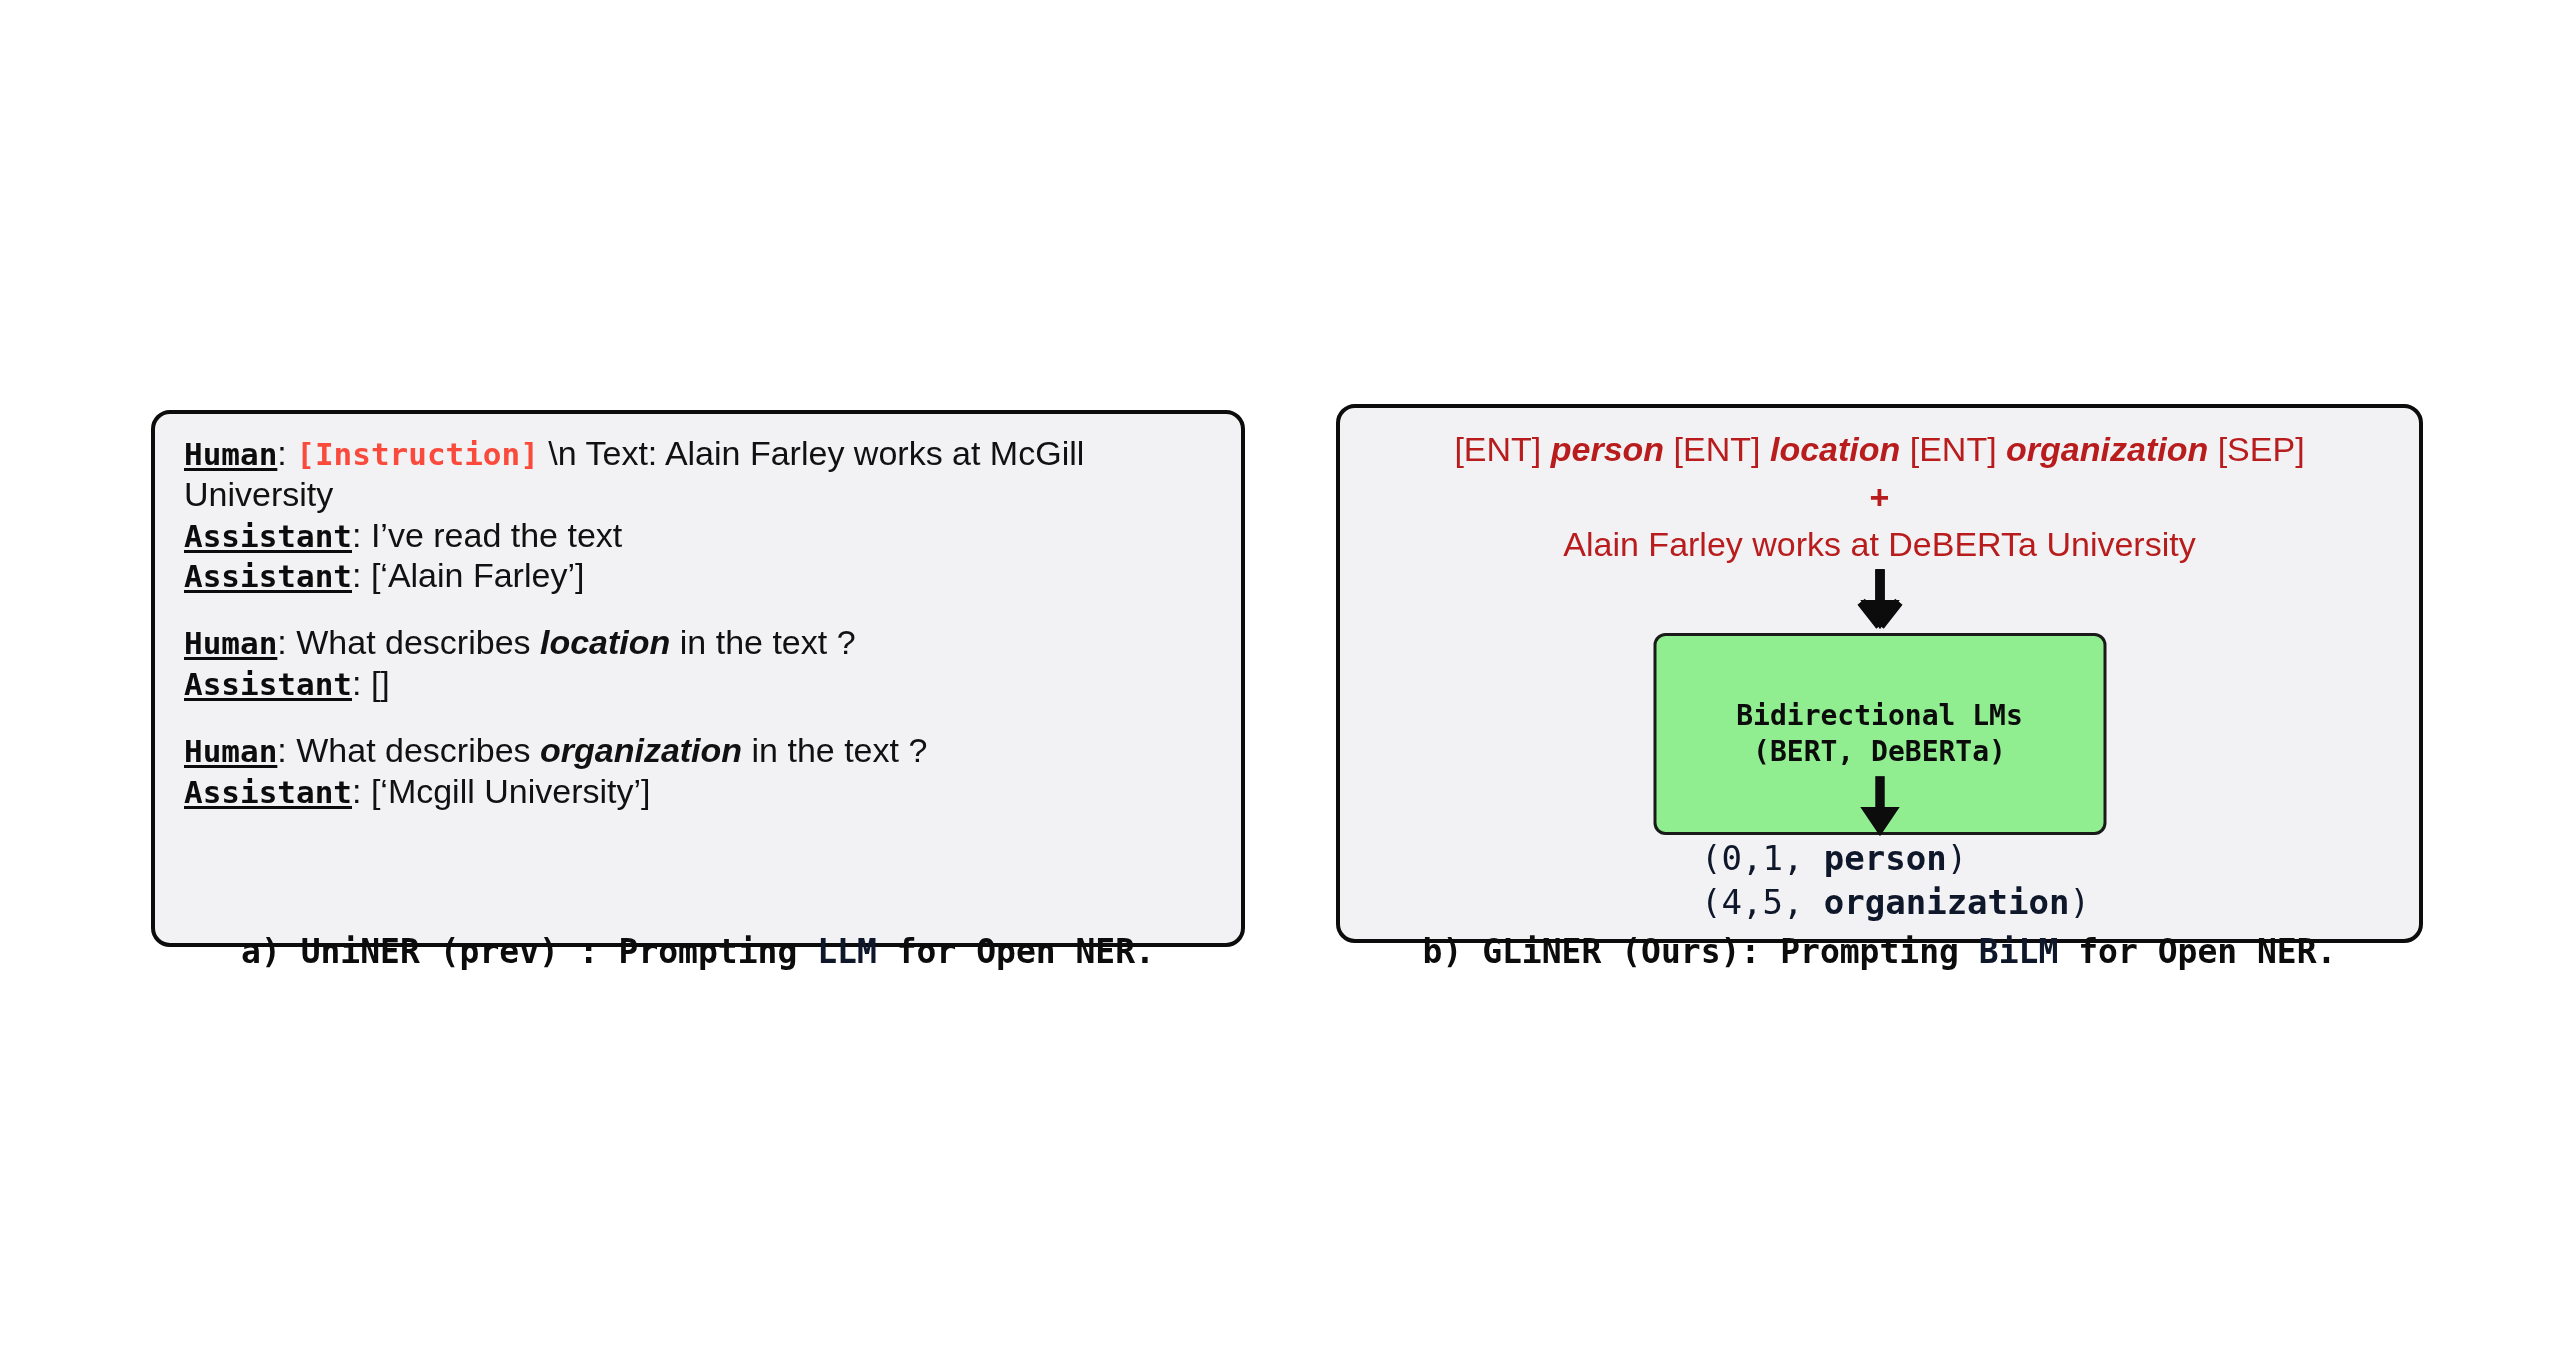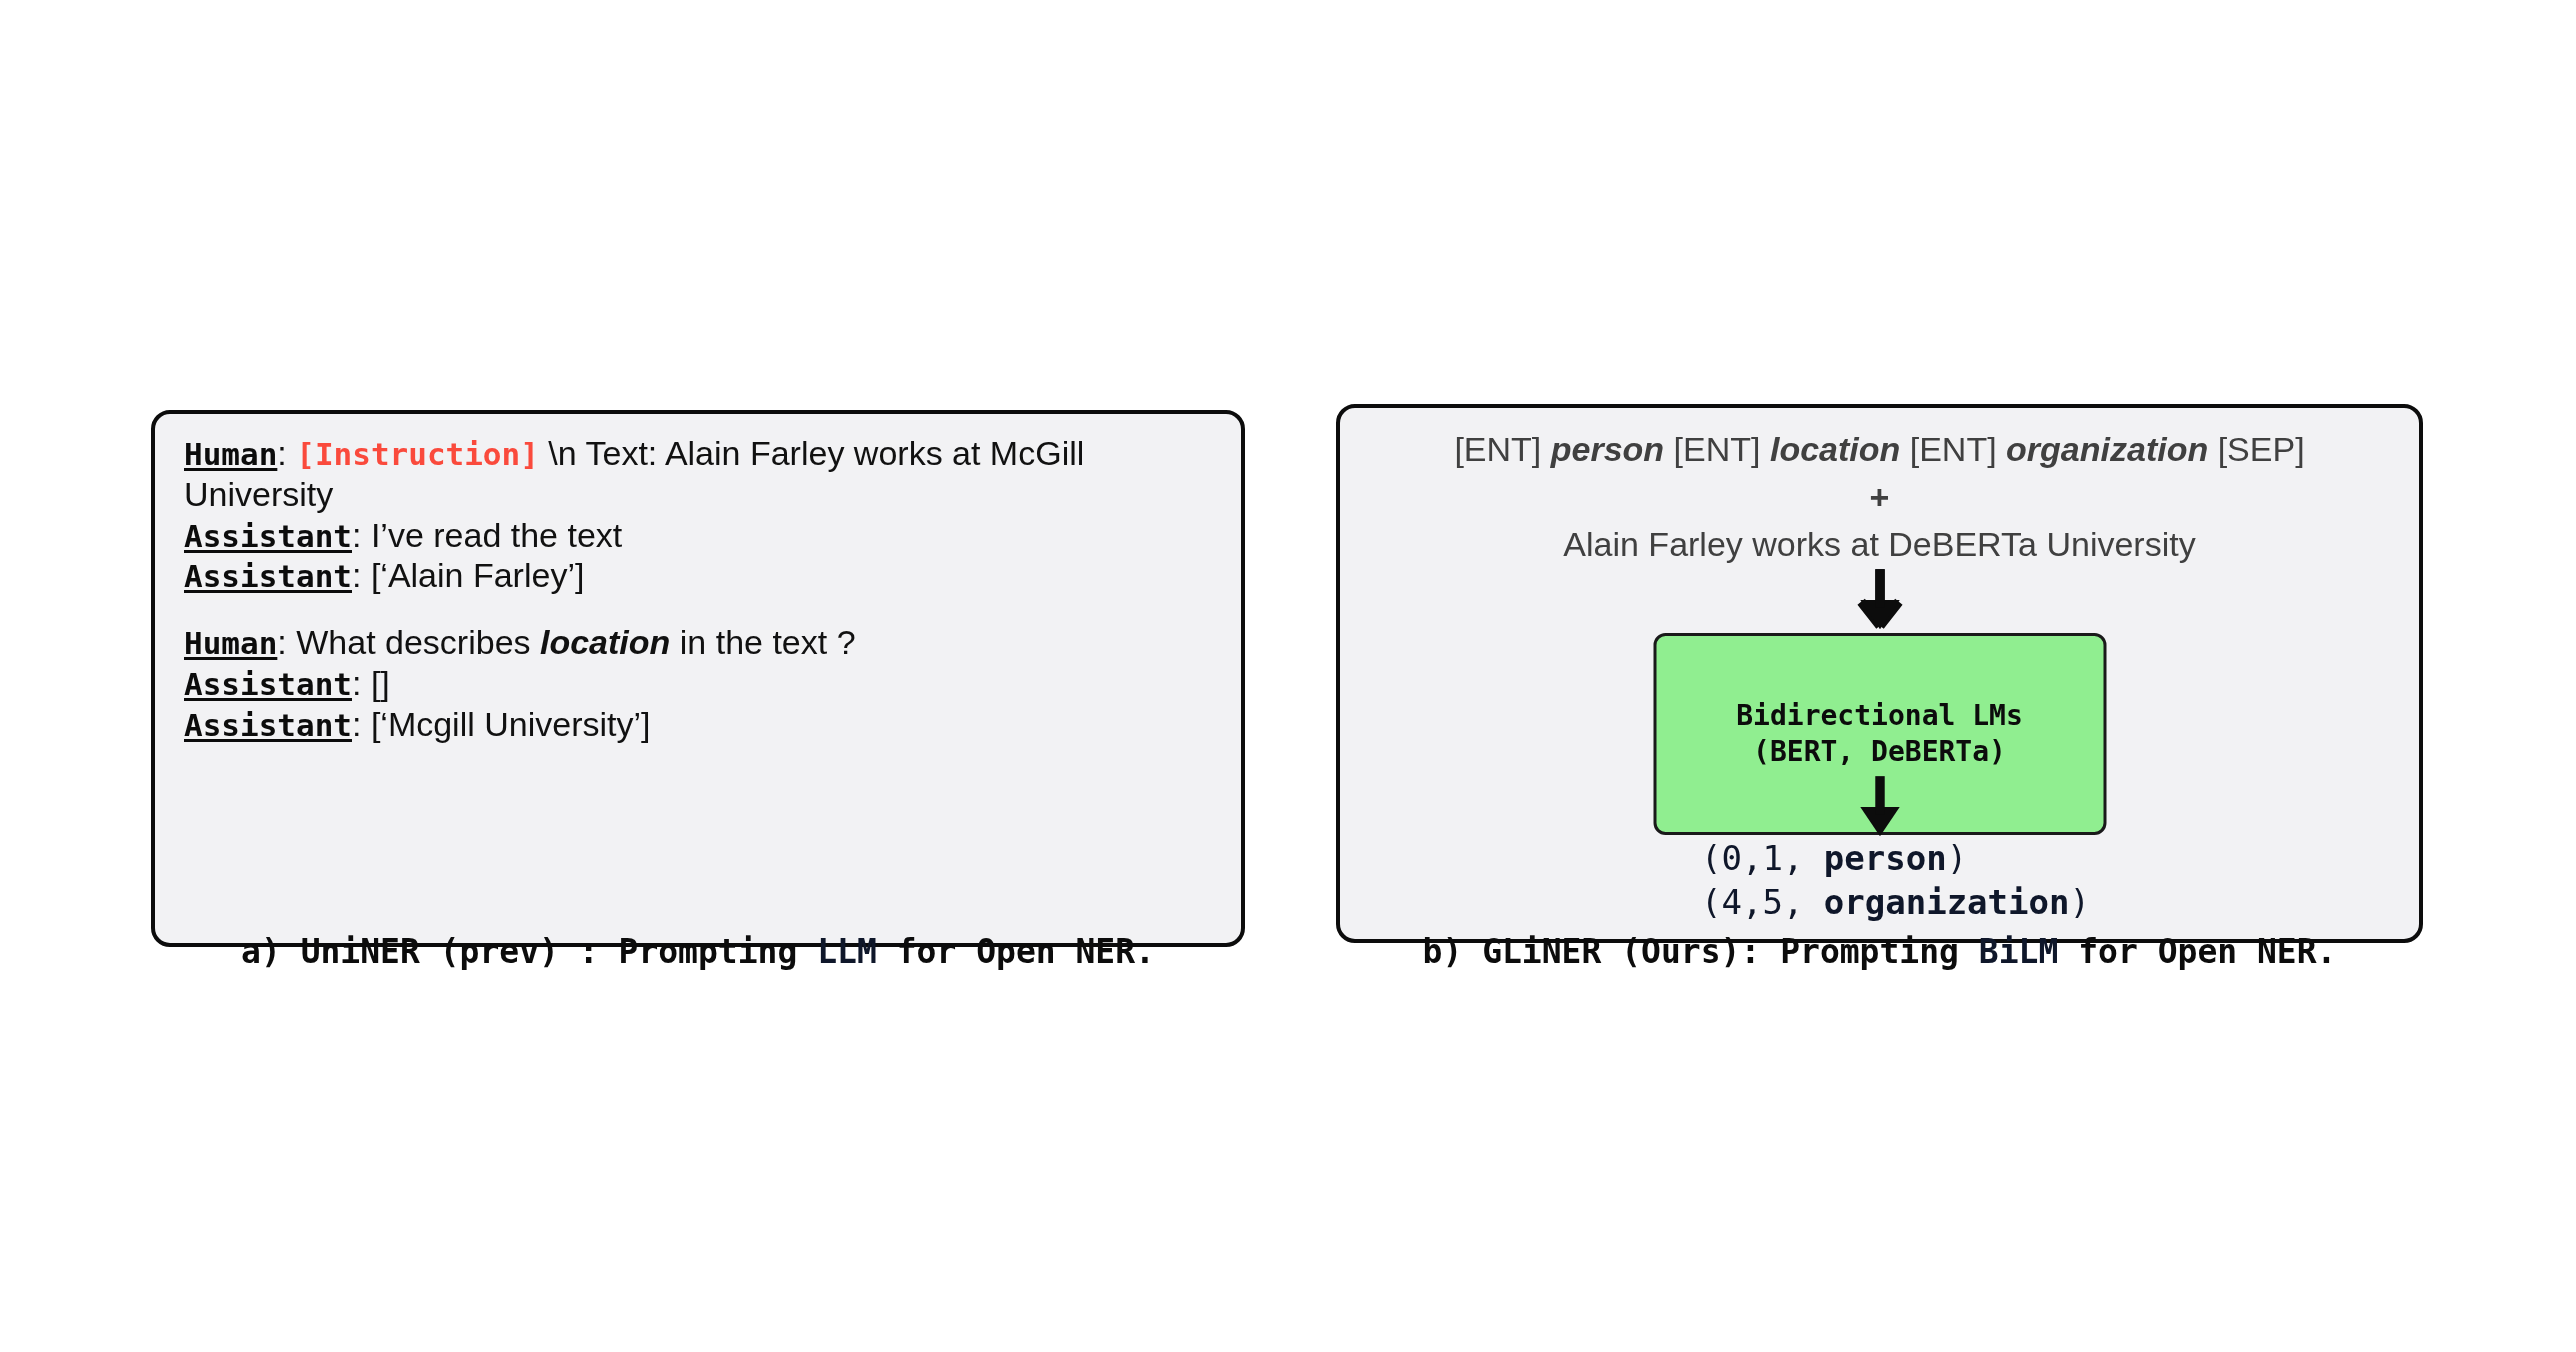--- a/index.html
+++ b/index.html
@@ -124,21 +124,21 @@
     left: 0;
     top: 0;
     width: 100%;
     height: 100%;
   }
   .flow-line {
     position: absolute;
     width: 100%;
     text-align: center;
     font-size: 34px;
-    color: #404040;
+    color: #b91c1c;
     white-space: nowrap;
   }
   #prompt-line {
     top: 22px;
   }
   #plus-sign {
     top: 70px;
     font-weight: bold;
     font-size: 34px;
   }
@@ -234,20 +234,23 @@
       </div>
 
       <div class="turn gap">
         <span class="role">Human</span><span class="colon">:</span><span class="msg"> What describes </span><span class="msg ent-ital">location</span><span class="msg"> in the text ?</span>
       </div>
 
       <div class="turn">
         <span class="role">Assistant</span><span class="colon">:</span><span class="msg"> []</span>
       </div>
 
+      <div class="turn gap">
+        <span class="role">Human</span><span class="colon">:</span><span class="msg"> What describes </span><span class="msg ent-ital">organization</span><span class="msg"> in the text ?</span>
+      </div>
 
       <div class="turn">
         <span class="role">Assistant</span><span class="colon">:</span><span class="msg"> [‘Mcgill University’]</span>
       </div>
 
     </div>
   </div>
 
   <div class="caption" id="caption-a"><span>a) UniNER (prev) : Prompting </span><span class="hl">LLM</span><span> for Open NER.</span></div>
 

